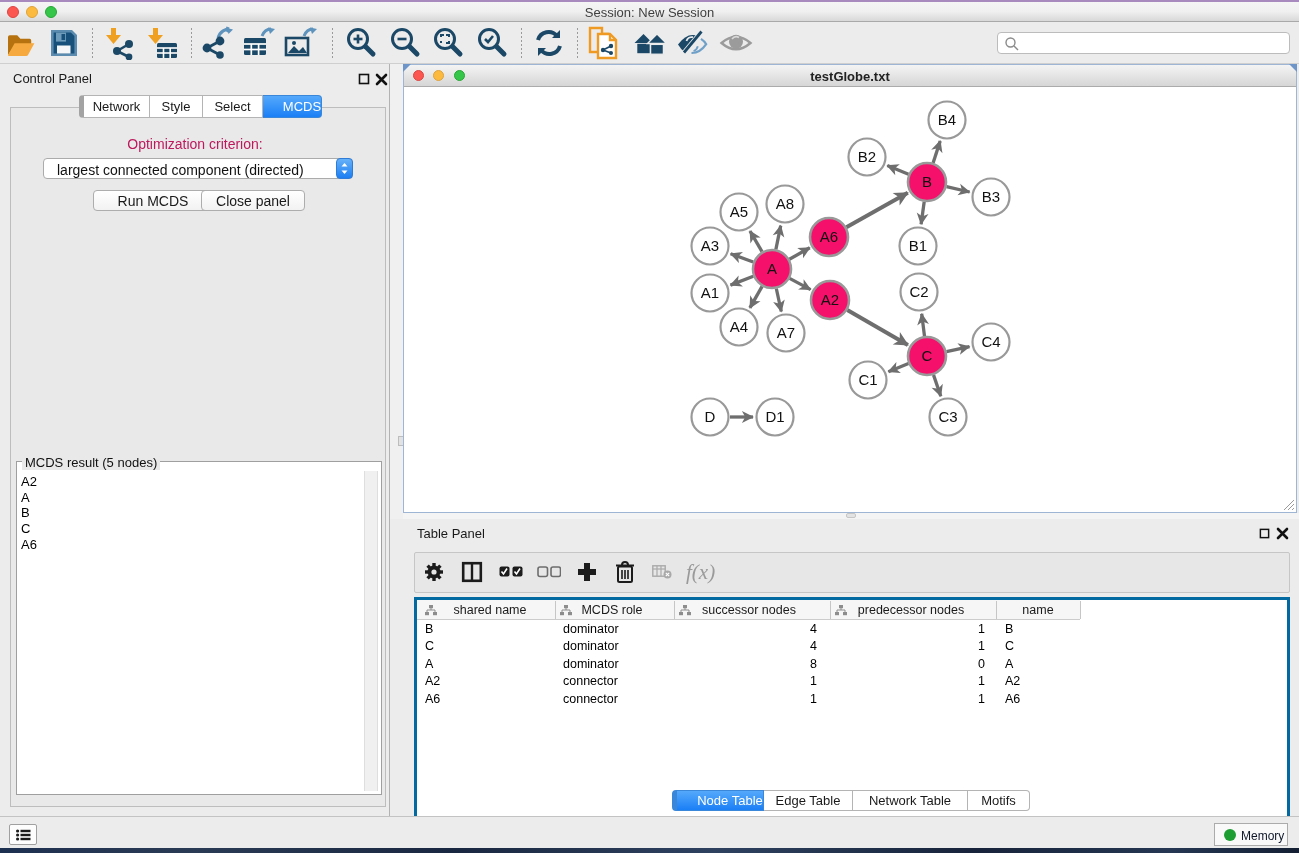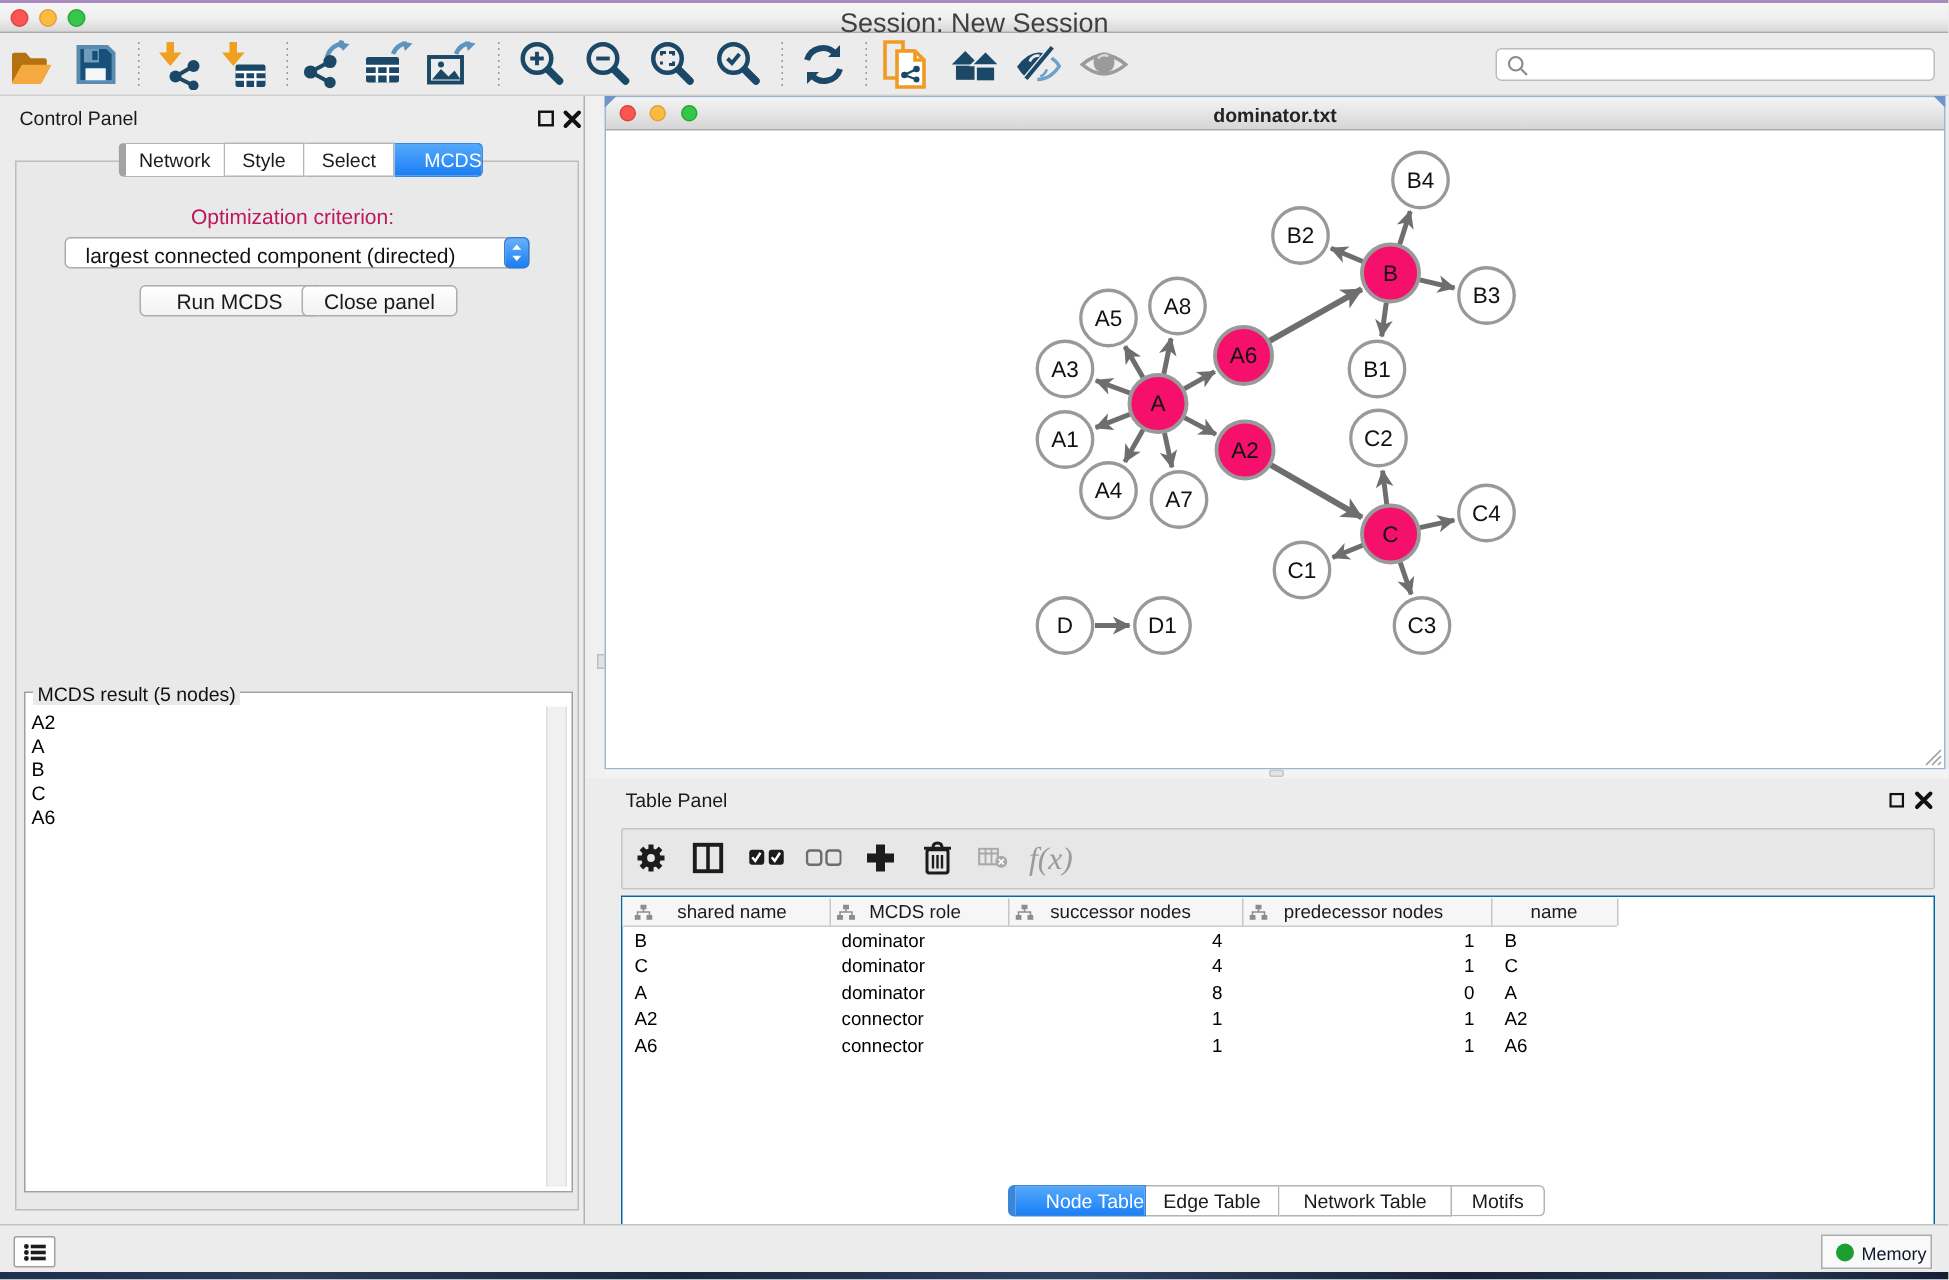--- a/index.html
+++ b/index.html
@@ -5,21 +5,21 @@
 html,body { width:1299px; height:853px; overflow:hidden; }
 body { font-family:"Liberation Sans", sans-serif; background:#ececec; position:relative; }
 .abs { position:absolute; }
 .titlebar { left:0; top:0; width:1299px; height:22px;
   background:linear-gradient(#a98abf 0%, #a98abf 9%, #f5f5f5 10%, #f0f0f0 55%, #d8d8d8 100%);
   border-bottom:1px solid #a9a9a9; }
 .tl { border-radius:50%; width:12px; height:12px; top:6px; }
 .tl.r { background:#fc5650; border:1px solid #dd4440; left:7px; }
 .tl.y { background:#fcbb3f; border:1px solid #dfa23a; left:26px; }
 .tl.g { background:#35c64a; border:1px solid #26a835; left:45px; }
-.title-text { width:100%; top:5px; text-align:center; font-size:18px; color:#404040; }
+.title-text { width:100%; top:5px; text-align:center; font-size:13px; color:#404040; }
 .toolbar { left:0; top:22px; width:1299px; height:42px; background:#ececec; border-bottom:1px solid #cfcfcf; }
 .sep { top:6px; width:1px; height:30px;
   background-image:linear-gradient(#9a9a9a 40%, rgba(0,0,0,0) 0%);
   background-size:1px 4px; background-repeat:repeat-y; }
 .ticon { top:4px; width:34px; height:34px; }
 .search { left:997px; top:10px; width:293px; height:22px; background:#fff; border:1px solid #bcbcbc; border-radius:4px; }
 .cpanel { left:0; top:64px; width:390px; height:752px; background:#ececec; border-right:1px solid #b2b2b2; }
 .ptitle { font-size:13px; color:#1a1a1a; }
 .tabrow { display:flex; height:23px; font-size:13px; }
 .tab { background:#fff; border:1px solid #b4b4b4; border-left:none; color:#1a1a1a;
@@ -37,21 +37,21 @@
 .legend { left:22px; top:391px; background:#e9e9e9; padding:0 3px; font-size:13px; color:#111; }
 .mlist { font-size:13px; color:#000; }
 .scrolltrack { background:#f0f0f0; border-left:1px solid #dedede; border-right:1px solid #dedede; }
 .netwin { left:403px; top:64px; width:894px; height:449px; background:#fff; border:1px solid #9eb6d4; }
 .nettitle { left:0; top:0; width:100%; height:22px; background:linear-gradient(#f4f4f4, #d6d6d6); border-bottom:1px solid #ababab; }
 .ntl { border-radius:50%; width:11px; height:11px; top:5px; }
 .splitv { left:390px; top:64px; width:13px; height:752px; background:#f0f0f0; }
 .splith { left:403px; top:513px; width:896px; height:6px; background:#f4f4f4; }
 .tpanel { left:390px; top:519px; width:909px; height:297px; background:#ececec; }
 .ttoolbar { left:24px; top:33px; width:876px; height:41px; background:#e7e7e7; border:1px solid #c6c6c6; border-radius:2px; }
-.tbl { left:24px; top:78px; width:876px; height:240px; background:#fff; border:1px solid #0369a1; }
+.tbl { left:24px; top:78px; width:876px; height:240px; background:#fff; border:3px solid #0369a1; }
 .thead { left:0; top:0; width:663px; height:20px; background:#f6f6f6; border-bottom:1px solid #cccccc; font-size:12.5px; color:#1a1a1a; }
 .hsep { top:1px; width:1px; height:18px; background:#c6c6c6; }
 .trow { left:0; width:663px; height:16px; font-size:12.5px; color:#000; }
 .trow span { position:absolute; top:0; }
 .trow span.r { text-align:right; }
 .hlabel { top:3px; text-align:center; font-size:12.5px; color:#1a1a1a; }
 .btabs { display:flex; height:21px; font-size:13px; }
 .statusbar { left:0; top:816px; width:1299px; height:32px; background:#ececec; border-top:1px solid #c3c3c3; }
 .deskstrip { left:0; top:848px; width:1299px; height:5px;
   background:linear-gradient(90deg, #1e3050, #2a3b55 15%, #1a2740 35%, #2e4260 55%, #17233a 75%, #253753 90%, #141f33); }
@@ -262,21 +262,21 @@
 
 <div class="abs splitv">
   <div class="abs" style="left:8px;top:372px;width:6px;height:10px;background:#e2e2e2;border:1px solid #bdbdbd"></div>
 </div>
 
 <div class="abs netwin">
   <div class="abs nettitle">
     <div class="abs ntl" style="left:9px;background:#fc5650;border:0.5px solid #dd4440"></div>
     <div class="abs ntl" style="left:29px;background:#fcbb3f;border:0.5px solid #dfa23a"></div>
     <div class="abs ntl" style="left:50px;background:#35c64a;border:0.5px solid #26a835"></div>
-    <div class="abs" style="width:100%;top:4px;text-align:center;font-size:13px;font-weight:bold;color:#222">dominator.txt</div>
+    <div class="abs" style="width:100%;top:4px;text-align:center;font-size:13px;font-weight:bold;color:#222">testGlobe.txt</div>
   </div>
   <svg class="abs" style="left:0px;top:22px" width="892" height="426" viewBox="0 0 892 426">
     <defs>
       <marker id="arr" viewBox="0 0 10 10" refX="9" refY="5" markerWidth="3.9" markerHeight="3.9" orient="auto">
         <path d="M0.4 0.4 L9.7 5 L0.4 9.6 L2.9 5 Z" fill="#6e6e6e"></path>
       </marker>
     </defs>
 <line x1="349.3" y1="189.2" x2="326.5" y2="198.1" stroke="#6e6e6e" stroke-width="3.3" marker-end="url(#arr)"></line>
 <line x1="385.6" y1="191.4" x2="406.6" y2="202.6" stroke="#6e6e6e" stroke-width="3.3" marker-end="url(#arr)"></line>
 <line x1="349.2" y1="175.0" x2="326.6" y2="166.7" stroke="#6e6e6e" stroke-width="3.3" marker-end="url(#arr)"></line>

